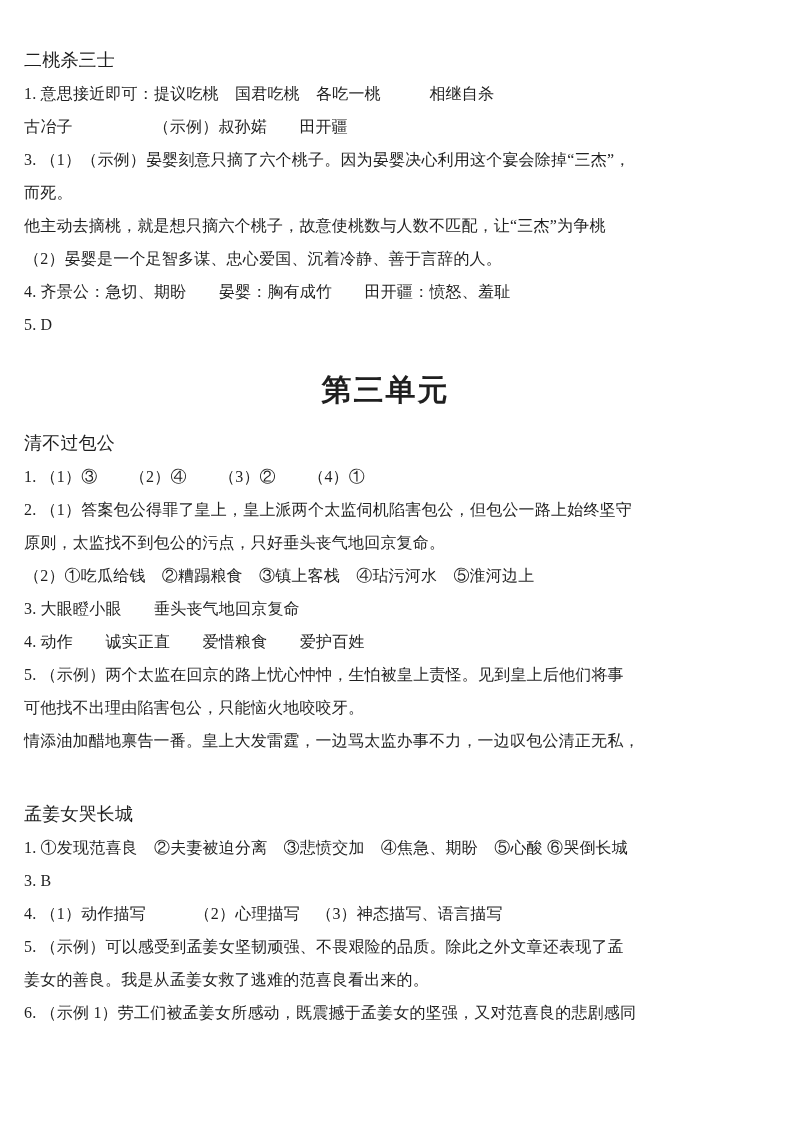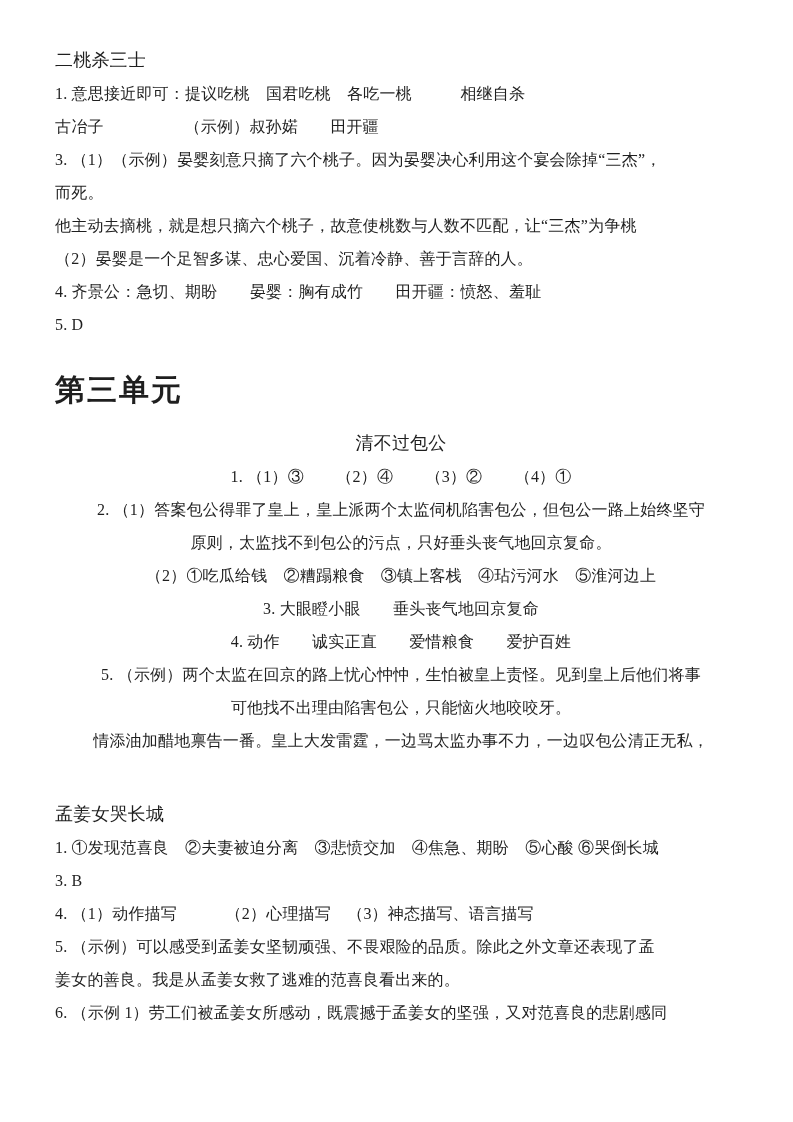--- a/index.html
+++ b/index.html
@@ -11,40 +11,41 @@
     width: 793px;
     height: 1122px;
     overflow: hidden;
     color: #1f1f1f;
     font-family: "Liberation Serif", "DejaVu Serif", serif;
   }
   .page {
     box-sizing: border-box;
     width: 793px;
     height: 1122px;
-    padding: 44px 46px 0 55px;
+    padding: 44px 46px 0 24px;
   }
   .line {
     font-size: 16px;
     line-height: 33px;
     white-space: pre;       
     letter-spacing: 0.2px;
   }
   .sec-title {
     font-size: 18px;
     line-height: 33px;
   }
   .unit-heading {
     font-size: 30px;
     line-height: 46px;
     font-weight: bold;
+    text-align: center;
     margin: 26px 0 14px 0;
     letter-spacing: 2px;
   }
-  .sec-b { margin-top: 0; text-align: center; }
+  .sec-b { margin-top: 0; }
   .sec-c { margin-top: 41px; }
   .ul {
     text-decoration: underline;
     text-underline-offset: 5px;
     text-decoration-thickness: 1.2px;
   }
 </style>
 </head>
 <body>
 

